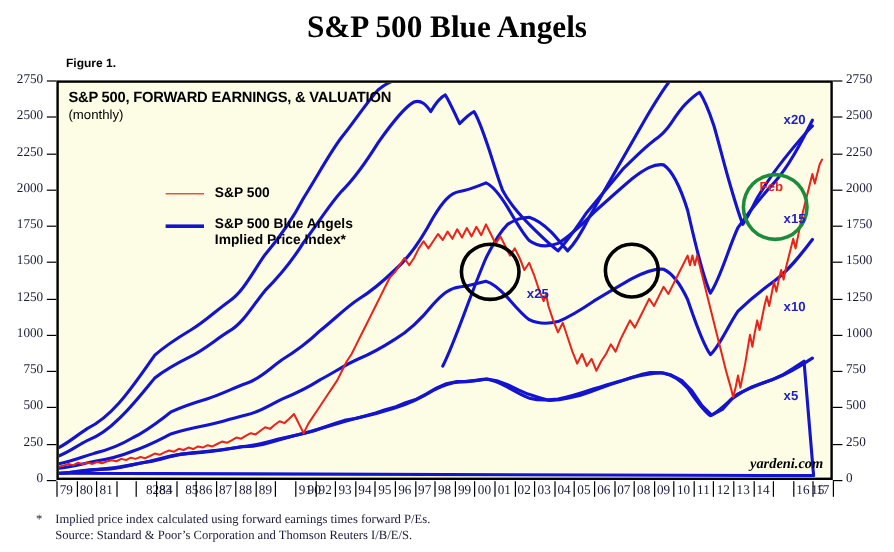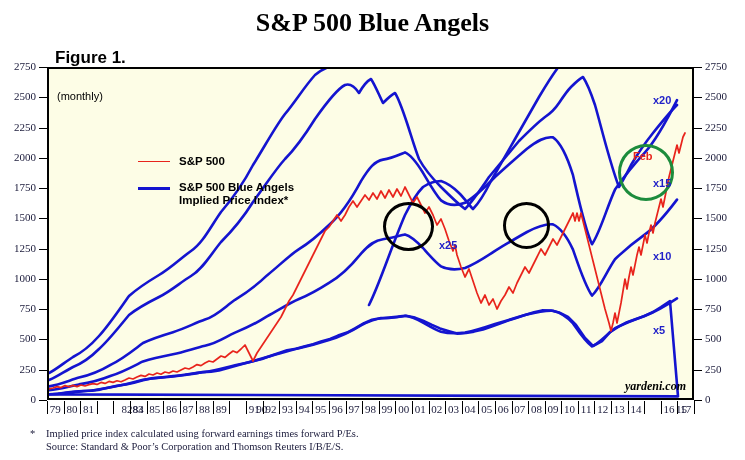--- a/index.html
+++ b/index.html
@@ -15,21 +15,21 @@
     text-align:center;
     font-family:"Liberation Serif", serif;
     font-weight:bold;
     font-size:26px;
     letter-spacing:0px;
     color:#000;
   }
   #figure-label {
     position:absolute; left:55px; top:48px;
     font-family:"Liberation Sans", sans-serif;
-    font-weight:bold; font-size:17px; color:#000;
+    font-weight:bold; font-size:10px; color:#000;
   }
   #plot-frame {
     position:absolute; left:47px; top:67px;
     width:647px; height:333px;
     background:#fdfde6;
     border:2px solid #000;
     box-sizing:border-box;
   }
   #plot-inner { position:absolute; inset:0; overflow:hidden; }
   #chart-heading {
@@ -103,20 +103,21 @@
 
       <path fill="none" stroke="#1414cf" stroke-width="2.6" stroke-linejoin="round" stroke-linecap="round" d="M 0,311 C 8,308 16,302 24,298 C 34,294 42,288 50,280 C 60,271 70,258 80,246 C 90,238 100,233 110,228 C 122,222 132,213 142,207 C 154,200 162,185 172,173 C 184,161 194,149 204,133 C 216,117 226,101 236,90 C 246,80 256,66 266,50 C 278,33 288,20 296,16 C 302,14 306,18 310,24 C 314,17 318,12 322,10 C 326,16 330,26 334,34 C 338,30 342,26 346,24 C 350,30 354,42 358,54 C 362,66 366,80 370,90 C 376,101 384,110 392,118 C 400,126 408,134 416,140 C 424,132 432,120 440,108 C 450,96 460,84 470,72 C 480,62 488,54 496,48 C 502,44 506,40 510,34 C 514,28 518,22 522,18 C 526,14 530,10 534,8 C 538,14 542,24 546,36 C 550,50 554,66 558,80 C 562,94 566,108 570,118 C 574,112 578,104 582,96 C 588,86 596,74 604,64 C 612,54 620,44 628,36"></path>
 
       <path fill="none" stroke="#1414cf" stroke-width="2.6" stroke-linejoin="round" stroke-linecap="round" d="M 0,304 C 8,300 16,293 24,288 C 34,283 42,276 50,267 C 60,256 70,241 80,227 C 90,218 100,212 110,206 C 122,199 132,189 142,182 C 154,174 162,157 172,143 C 184,129 194,115 204,96 C 216,77 226,58 236,45 C 246,33 256,17 266,6 C 272,1 278,-2 284,-3"></path>
 
       <path fill="none" stroke="#1414cf" stroke-width="2.6" stroke-linejoin="round" stroke-linecap="round" d="M 320,236 C 326,224 332,208 338,192 C 344,176 350,160 356,146 C 362,134 368,124 374,118 C 380,114 386,112 392,112 C 398,114 404,118 410,124 C 416,130 420,136 424,140 C 430,134 436,124 442,112 C 450,98 458,84 466,70 C 474,56 482,42 490,28 C 496,18 502,8 508,0"></path>
 
       <path fill="none" stroke="#e8241c" stroke-width="1.7" stroke-linejoin="round" stroke-linecap="round" d="M 0,320 L 4,319 L 8,317.6 L 12,318.6 L 16,316.6 L 20,317.8 L 24,316.4 L 28,317.6 L 32,316 L 36,317 L 40,315.6 L 44,314.6 L 48,315.4 L 52,313.4 L 56,314.4 L 60,312.4 L 64,313.4 L 68,311.8 L 72,312.8 L 76,311 L 80,309 L 84,310 L 88,308 L 92,306.4 L 96,307.4 L 100,305 L 104,306 L 108,304 L 112,305.2 L 116,303 L 120,304 L 124,302 L 128,303 L 132,301 L 136,299 L 140,300 L 144,298 L 148,295.6 L 152,296.6 L 156,294 L 160,292 L 164,293 L 168,290 L 172,287 L 176,288.4 L 180,285 L 184,282 L 188,283.6 L 192,280 L 196,276 L 198,280 L 200,284 L 202,288 L 204,292 L 206,288 L 208,284 L 212,278 L 216,272 L 220,266 L 224,260 L 228,254 L 232,248 L 236,240 L 240,232 L 244,226 L 248,218 L 252,210 L 256,202 L 260,194 L 264,186 L 268,178 L 272,170 L 276,162 L 280,158 L 284,152 L 288,146 L 292,152 L 296,146 L 300,138 L 304,132 L 308,138 L 312,132 L 316,126 L 320,131 L 324,124 L 328,130 L 332,122 L 336,129 L 340,121 L 344,128 L 348,120 L 352,127 L 356,118 L 360,126 L 364,134 L 368,128 L 372,136 L 376,144 L 380,138 L 384,146 L 388,156 L 392,150 L 396,160 L 400,172 L 404,182 L 406,176 L 408,186 L 412,198 L 416,208 L 420,200 L 424,212 L 428,224 L 432,234 L 436,226 L 440,236 L 444,230 L 448,240 L 452,232 L 456,226 L 460,218 L 464,224 L 468,214 L 472,206 L 476,198 L 480,204 L 484,196 L 488,188 L 492,180 L 496,186 L 500,178 L 504,170 L 508,176 L 512,168 L 516,160 L 520,152 L 524,144 L 526,152 L 528,144 L 530,152 L 532,144 L 534,152 L 536,160 L 540,176 L 544,192 L 548,208 L 552,224 L 556,240 L 560,254 L 562,262 L 564,254 L 566,244 L 568,254 L 570,244 L 572,234 L 574,222 L 576,210 L 578,220 L 580,208 L 582,198 L 584,206 L 586,196 L 588,186 L 590,178 L 592,186 L 594,176 L 596,166 L 598,174 L 600,164 L 602,156 L 604,164 L 606,154 L 608,146 L 610,138 L 612,130 L 614,138 L 616,128 L 618,118 L 620,108 L 622,100 L 624,92 L 626,84 L 628,76 L 630,84 L 632,76 L 634,68 L 636,64"></path>
     </svg>
 
+    <div id="chart-heading">S&amp;P 500, FORWARD EARNINGS, &amp; VALUATION</div>
     <div id="chart-subheading">(monthly)</div>
 
     <div id="watermark">yardeni.com</div>
 
     <div class="annot-circle" style="left:334px; top:133px; width:51px; height:49px; border:3.2px solid #000;"></div>
     <div class="annot-circle" style="left:454px; top:133px; width:47px; height:47px; border:3.2px solid #000;"></div>
     <div class="annot-circle" style="left:569px; top:75px; width:56px; height:57px; border:3px solid #1c8c3c;"></div>
 
     <div class="series-label" style="left:390px; top:170px;">x25</div>
     <div class="series-label" style="left:604px; top:25px;">x20</div>
@@ -199,21 +200,21 @@
     <div class="xtick-label" style="left: 60.8846px; width: 22px; top: 403px;">80</div>
     <div class="xtick-mark" style="left: 63.5897px; top: 401px; height: 13px;"></div>
     <div class="xtick-label" style="left: 77.4744px; width: 22px; top: 403px;">81</div>
     <div class="xtick-mark" style="left: 80.1795px; top: 401px; height: 13px;"></div>
     <div class="xtick-label" style="left: 94.0641px; width: 22px; top: 403px; margin-left: 22px;">82</div>
     <div class="xtick-mark" style="left: 96.7692px; top: 401px; height: 13px;"></div>
     <div class="xtick-label" style="left: 127px; width: 22px; top: 403px;">83</div>
     <div class="xtick-mark" style="left: 113.359px; top: 401px; height: 13px;"></div>
     <div class="xtick-label" style="left: 127.244px; width: 22px; top: 403px;">84</div>
     <div class="xtick-mark" style="left: 129.949px; top: 401px; height: 13px;"></div>
-    <div class="xtick-label" style="left: 143.833px; width: 22px; top: 403px;">85</div>
+    <div class="xtick-label" style="left: 143.833px; width: 32px; top: 403px;">85</div>
     <div class="xtick-mark" style="left: 146.538px; top: 401px; height: 13px;"></div>
     <div class="xtick-label" style="left: 160.423px; width: 22px; top: 403px;">86</div>
     <div class="xtick-mark" style="left: 163.128px; top: 401px; height: 13px;"></div>
     <div class="xtick-label" style="left: 177.013px; width: 22px; top: 403px;">87</div>
     <div class="xtick-mark" style="left: 179.718px; top: 401px; height: 13px;"></div>
     <div class="xtick-label" style="left: 193.603px; width: 22px; top: 403px;">88</div>
     <div class="xtick-mark" style="left: 196.308px; top: 401px; height: 13px;"></div>
     <div class="xtick-label" style="left: 210.192px; width: 22px; top: 403px;">89</div>
     <div class="xtick-mark" style="left: 212.897px; top: 401px; height: 13px;"></div>
     <div class="xtick-label" style="left: 226.782px; width: 22px; top: 403px; padding-left: 24px;">90</div>

